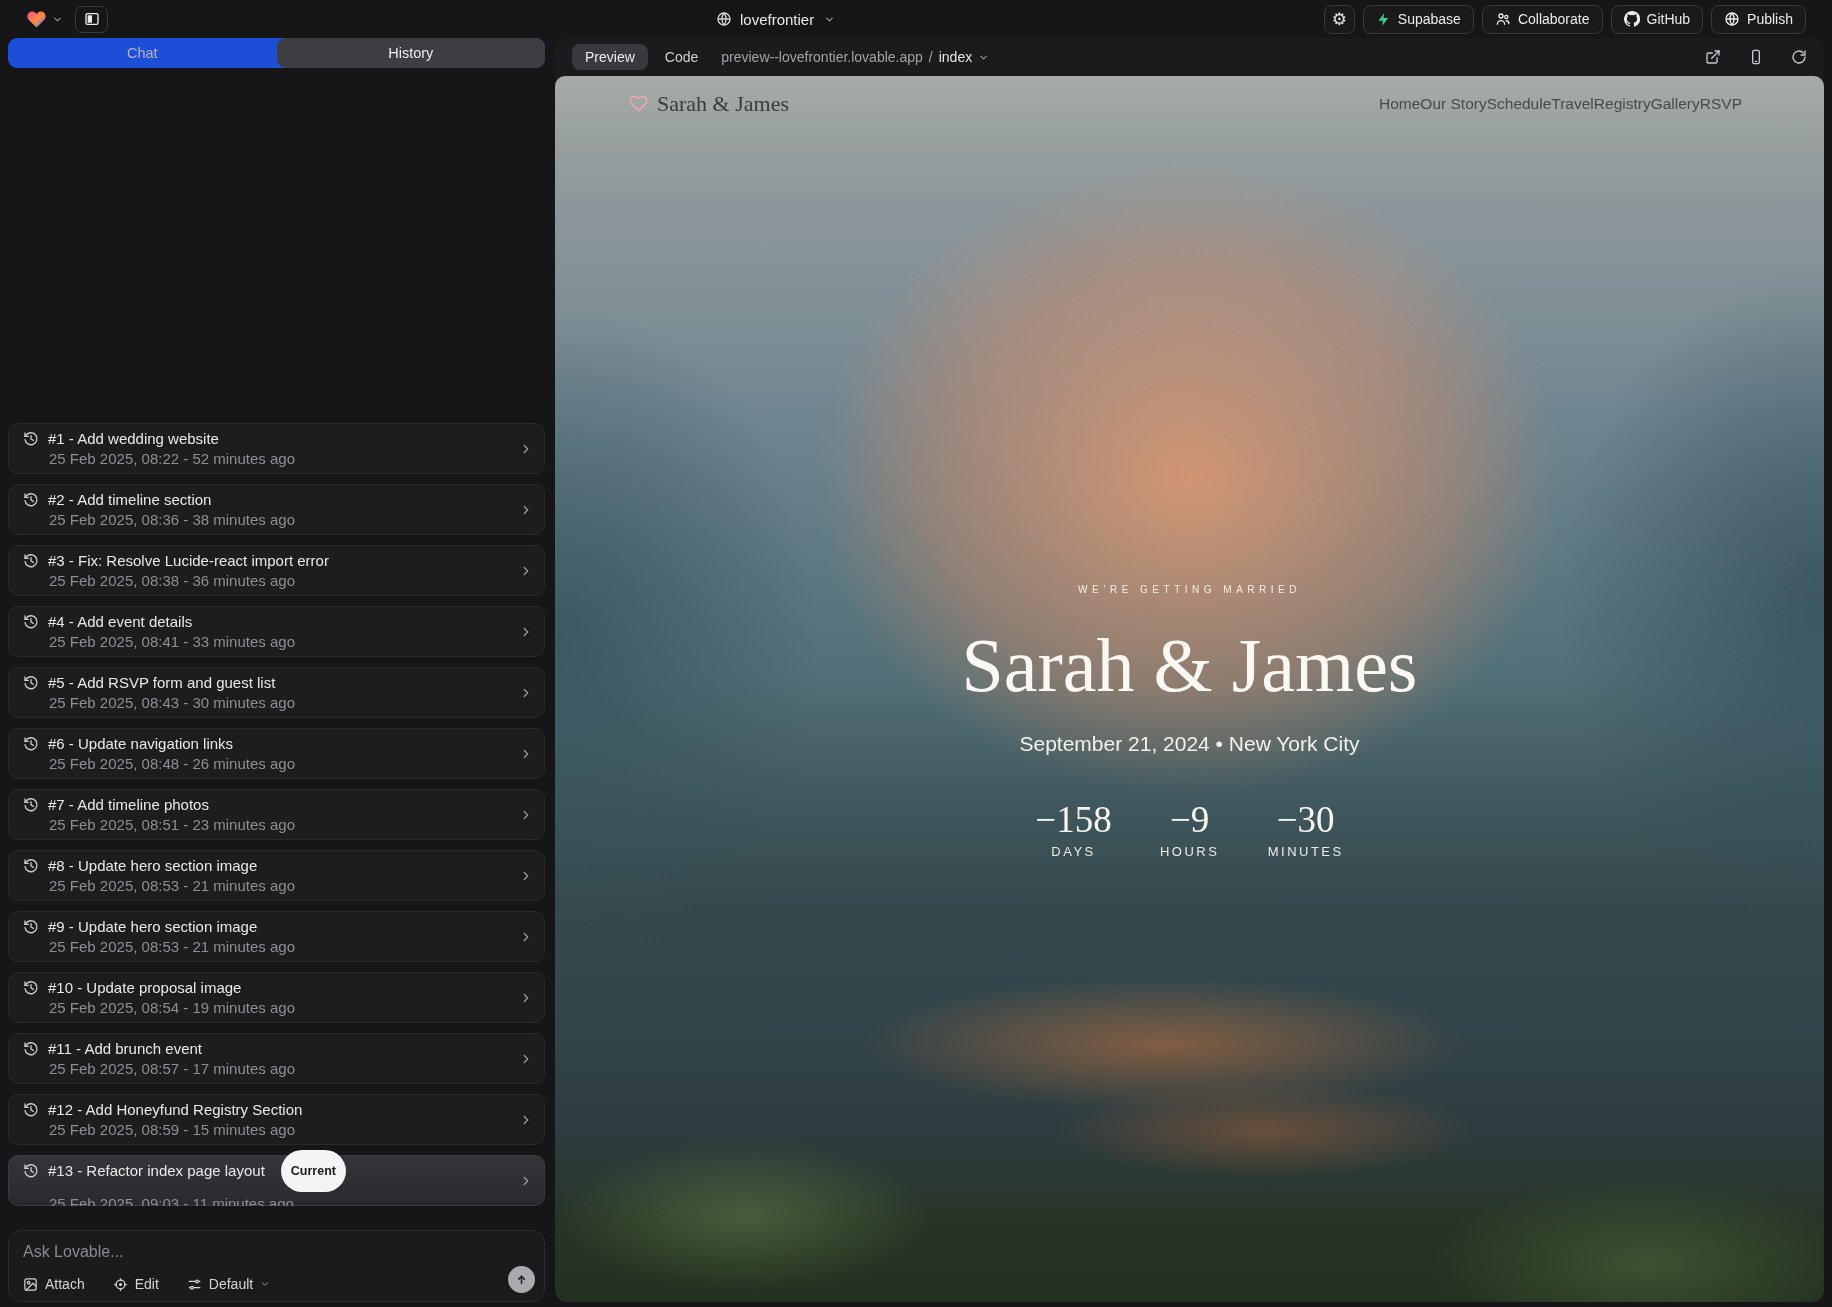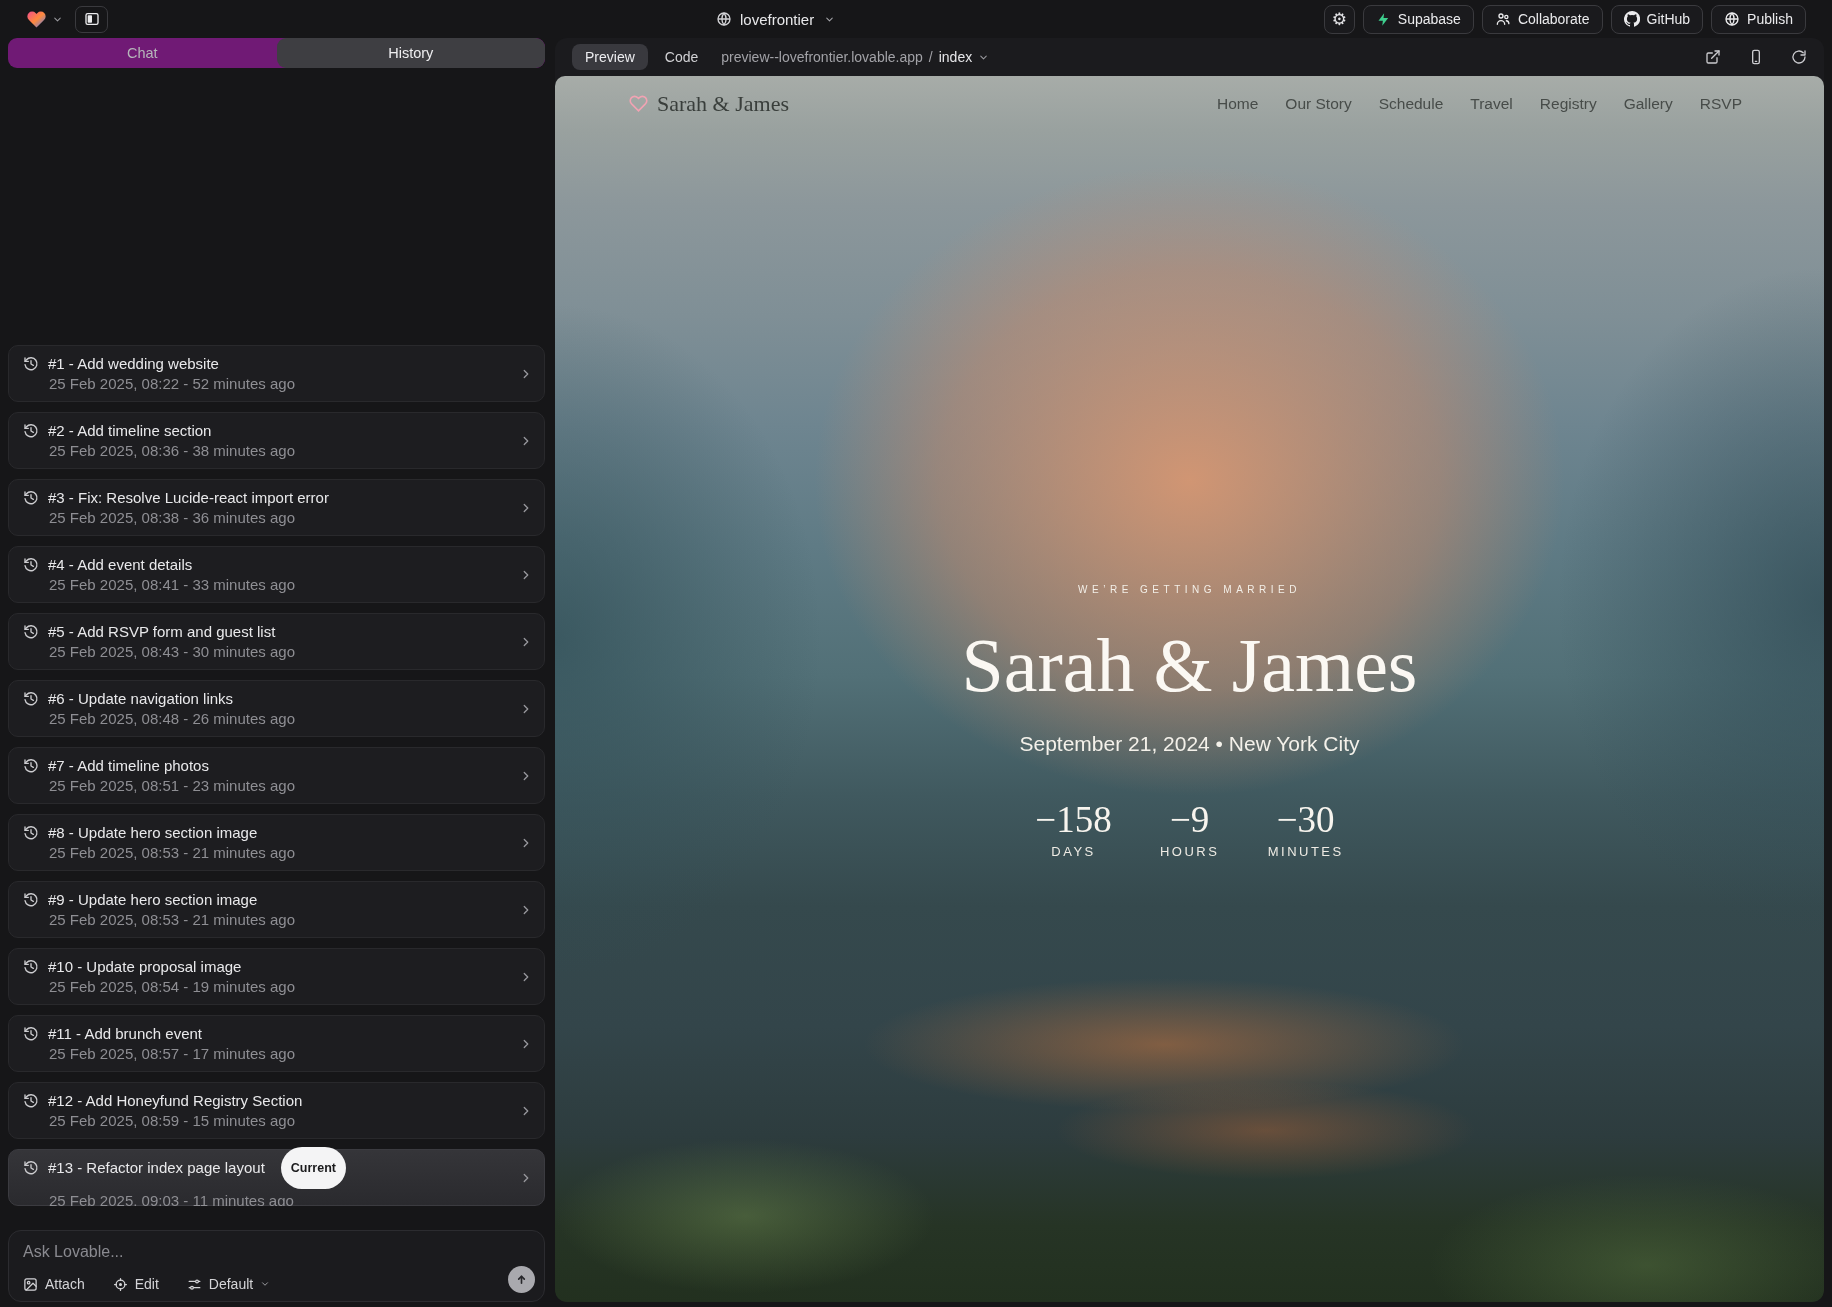--- a/index.html
+++ b/index.html
@@ -22,26 +22,26 @@
   .topbar-right { margin-left:auto; display:flex; align-items:center; gap:8px; }
   .tb-btn { display:flex; align-items:center; gap:7px; height:29px; padding:0 12px; border:1px solid #3a3a3e; border-radius:8px; background:#1a1a1d; color:#ebebed; font-size:14px; cursor:pointer; }
   .tb-icon-btn { width:31px; padding:0; justify-content:center; }
   .gear-glyph { font-family:"DejaVu Sans", sans-serif; font-size:17px; line-height:1; color:#e2e2e5; }
 
   
   .main { flex:1; display:flex; gap:10px; padding:0 8px 5px; min-height:0; }
 
   
   .sidebar { width:537px; flex:none; display:flex; flex-direction:column; min-height:0; }
-  .tabs { flex:none; display:grid; grid-template-columns:1fr 1fr; height:30px; background:#701a75; border-radius:9px; overflow:hidden; }
+  .tabs { flex:none; display:grid; grid-template-columns:1fr 1fr; height:30px; background:#1d4ed8; border-radius:9px; overflow:hidden; }
   .tab { display:grid; place-items:center; font-size:14.5px; color:#b6b6ba; cursor:pointer; border-radius:9px; }
   .tab.active { background:#3e3e42; color:#eeeef0; }
 
   .hlist { flex:1; display:flex; flex-direction:column; justify-content:flex-end; gap:10px; margin-top:10px; overflow:hidden; }
-  .hitem { position:relative; flex:none; height:57px; background:#1d1d20; border:1px solid #29292c; border-radius:10px; padding:8px 34px 8px 14px; display:flex; flex-direction:column; justify-content:center; gap:3px; cursor:pointer; }
+  .hitem { position:relative; flex:none; height:51px; background:#1d1d20; border:1px solid #29292c; border-radius:10px; padding:8px 34px 8px 14px; display:flex; flex-direction:column; justify-content:center; gap:3px; cursor:pointer; }
   .hitem.current { background:linear-gradient(180deg,#353539,#2a2a2e); border-color:#3b3b40; }
   .hrow { display:flex; align-items:center; gap:9px; }
   .hicon { color:#cdcdd0; flex:none; }
   .htitle { font-size:15px; color:#e9e9eb; white-space:nowrap; }
   .htime { font-size:15px; color:#8e8e93; padding-left:26px; white-space:nowrap; }
   .hchev { position:absolute; right:11px; top:50%; transform:translateY(-50%); color:#98989d; }
   .badge { background:#f4f4f5; color:#1a1a1c; font-size:12.5px; font-weight:700; border-radius:999px; padding:14px 10px; margin-left:7px; }
 
   .composer { flex:none; margin-top:24px; height:72px; background:#1b1b1e; border:1px solid #2c2c30; border-radius:13px; padding:12px 14px; position:relative; cursor:text; }
   .composer-ph { font-size:16px; color:#8a8a90; }
@@ -69,21 +69,21 @@
       radial-gradient(ellipse 310px 130px at 86% 97%, rgba(96,126,70,.42), transparent 70%),
       radial-gradient(ellipse 430px 95px at 48% 79%, rgba(201,118,62,.52), transparent 70%),
       radial-gradient(ellipse 300px 70px at 56% 86%, rgba(186,104,54,.42), transparent 70%),
       radial-gradient(ellipse 500px 420px at 50% 33%, rgba(227,153,111,.85), rgba(210,140,104,.45) 50%, transparent 75%),
       radial-gradient(ellipse 380px 480px at 0% 46%, rgba(50,80,88,.75), transparent 70%),
       radial-gradient(ellipse 380px 480px at 100% 43%, rgba(46,73,83,.7), transparent 70%),
       linear-gradient(180deg,#a7aca8 0px,#99a19f 55px,#8c979b 130px,#7f8f96 240px,#6e8590 350px,#5f7b85 470px,#527077 600px,#40595f 720px,#35494d 830px,#33454a 950px,#2d3c3e 1060px,#263425 1150px,#22301f 1227px);
   }
   .site-header { position:absolute; top:0; left:0; right:0; height:55px; display:flex; align-items:center; padding:0 82px 0 74px; }
   .site-logo { display:flex; align-items:center; gap:9px; font-family:"Liberation Serif", serif; font-size:22px; color:#393e3b; cursor:pointer; }
-  .site-nav { margin-left:auto; display:flex; gap:27px; font-size:15.5px; color:#474c49; }
+  .site-nav { margin-left:auto; display:flex; font-size:15.5px; color:#474c49; }
   .site-nav span { cursor:pointer; }
 
   .hero-content { position:absolute; top:508px; left:0; right:0; text-align:center; }
   .eyebrow { font-size:10px; letter-spacing:4.5px; color:#f3efe8; margin-bottom:27px; }
   .hero-title { font-family:"Liberation Serif", serif; font-weight:400; font-size:76px; color:#fbf8f3; margin-bottom:23px; }
   .hero-sub { font-size:21px; color:#f4f1ea; margin-bottom:42px; }
   .countdown { display:flex; justify-content:center; gap:46px; color:#f7f4ee; }
   .cd-col { min-width:64px; }
   .cd-val { font-family:"Liberation Serif", serif; font-size:37px; }
   .cd-lbl { font-size:13px; letter-spacing:2.5px; margin-top:3px; color:#eeebe4;text-align:center; }

